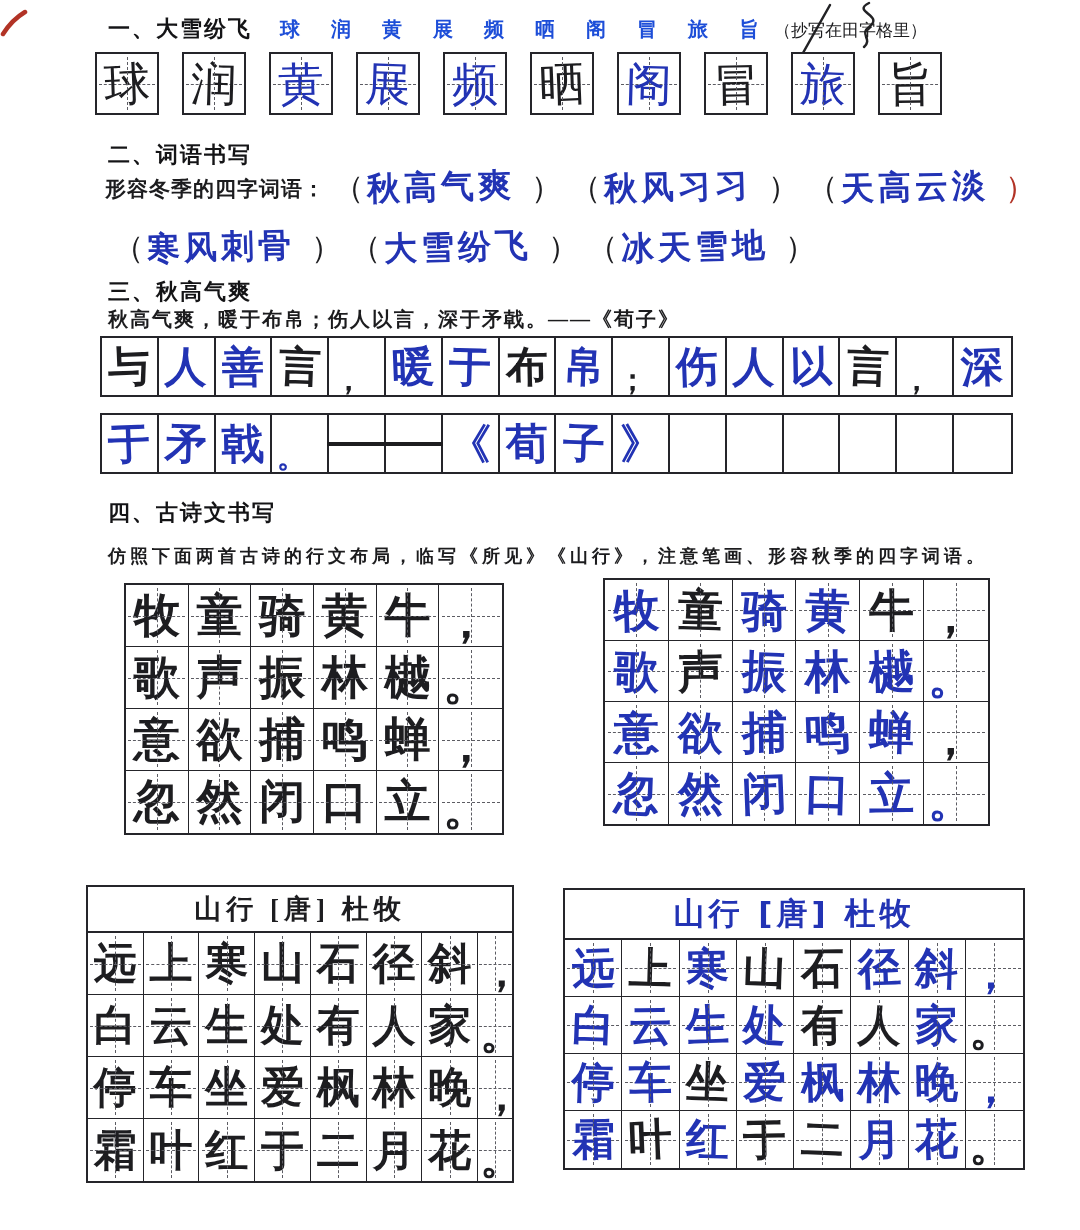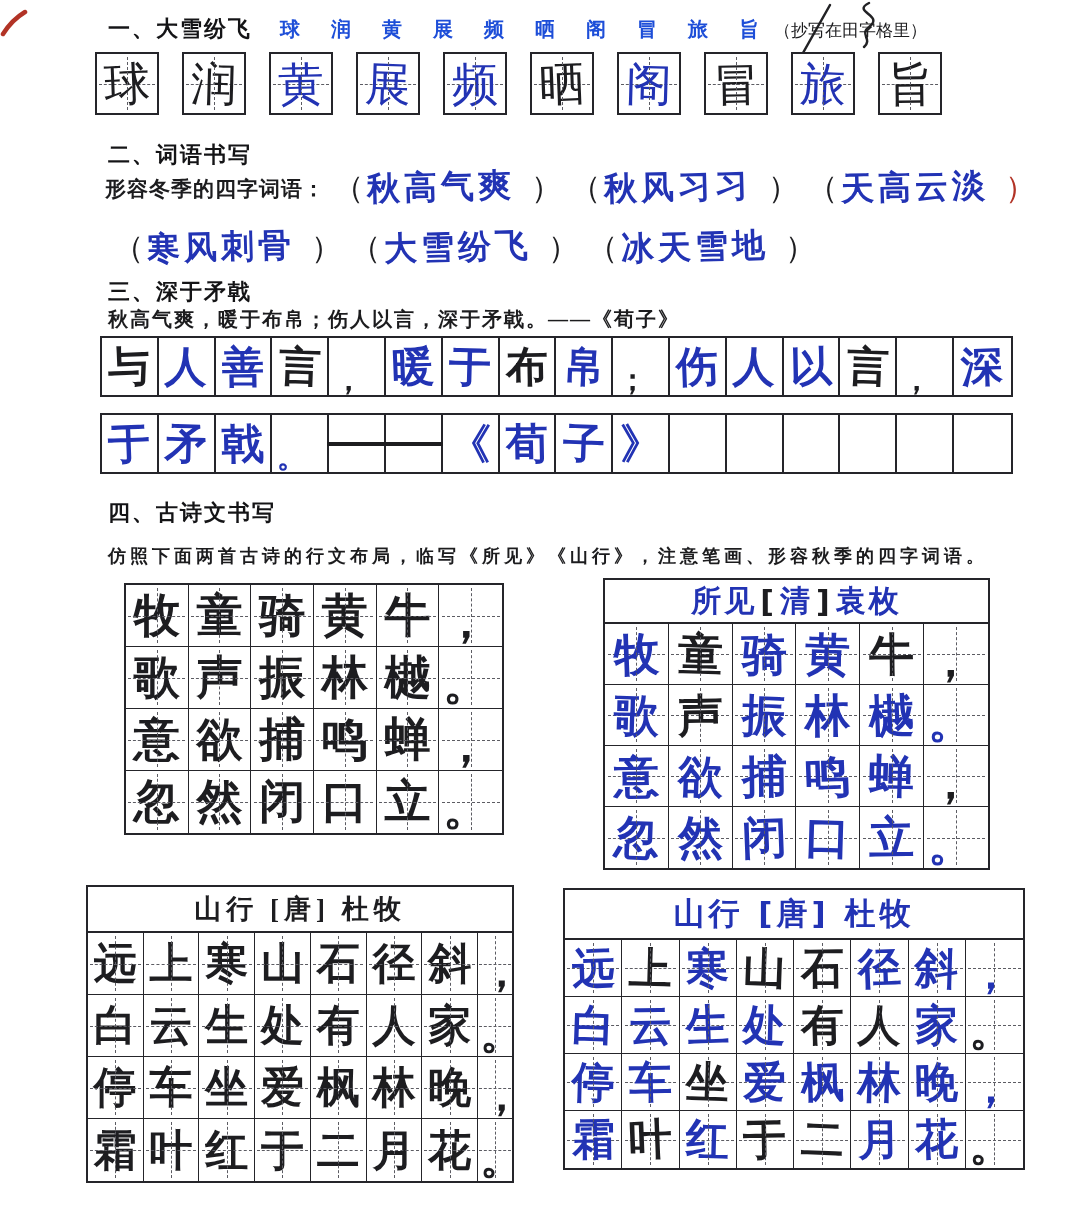--- a/index.html
+++ b/index.html
@@ -154,21 +154,21 @@
         <span class="paren">）</span>
       </span>
       <span class="ansgroup">
         <span class="paren">（</span>
         <span class="ans">冰天雪地</span>
         <span class="paren">）</span>
       </span>
     </div>
   </div>
 
-<div id="s3-heading" class="h">三、深于矛戟</div>
+<div id="s3-heading" class="h">三、秋高气爽</div>
 <div id="s3-sentence" class="abs">秋高气爽，暖于布帛；伤人以言，深于矛戟。——《荀子》</div>
 <div id="sentence-grid-1" class="sgrid">
     <div class="cell scell">
       <span style="color: rgb(29, 29, 32); transform: rotate(-2.2deg);">与</span>
     </div>
     <div class="cell scell">
       <span style="color: rgb(34, 51, 180); transform: rotate(1.6deg);">人</span>
     </div>
     <div class="cell scell">
       <span style="color: rgb(34, 51, 180); transform: rotate(-1.1deg);">善</span>
@@ -324,27 +324,20 @@
       </div>
       <div class="cell cross lr">
         <span style="color: rgb(29, 29, 32);">立</span>
       </div>
       <div class="cell cross lc lr">
         <span class="punct" style="color: rgb(29, 29, 32);">。</span>
       </div>
     </div>
   </div>
 <div id="g-sj-hand" class="pgrid hand">
-    <div class="ptitle">
-      <span style="color: rgb(34, 51, 180);">所见 </span>
-      <span style="color: rgb(29, 29, 32);">[</span>
-      <span style="color: rgb(34, 51, 180);">清</span>
-      <span style="color: rgb(29, 29, 32);">] </span>
-      <span style="color: rgb(34, 51, 180);">袁枚</span>
-    </div>
     <div class="pbody" style="grid-template-columns: repeat(6, 1fr);">
       <div class="cell cross">
         <span style="color: rgb(34, 51, 180); transform: rotate(-2.2deg);">牧</span>
       </div>
       <div class="cell cross">
         <span style="color: rgb(29, 29, 32); transform: rotate(1.6deg);">童</span>
       </div>
       <div class="cell cross">
         <span style="color: rgb(34, 51, 180); transform: rotate(-1.1deg);">骑</span>
       </div>

